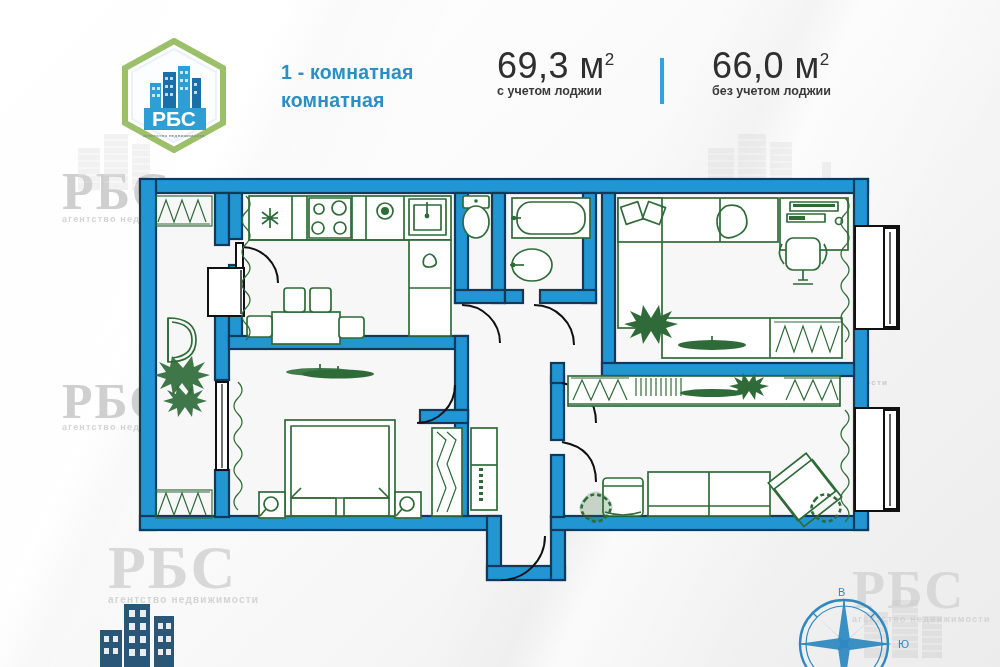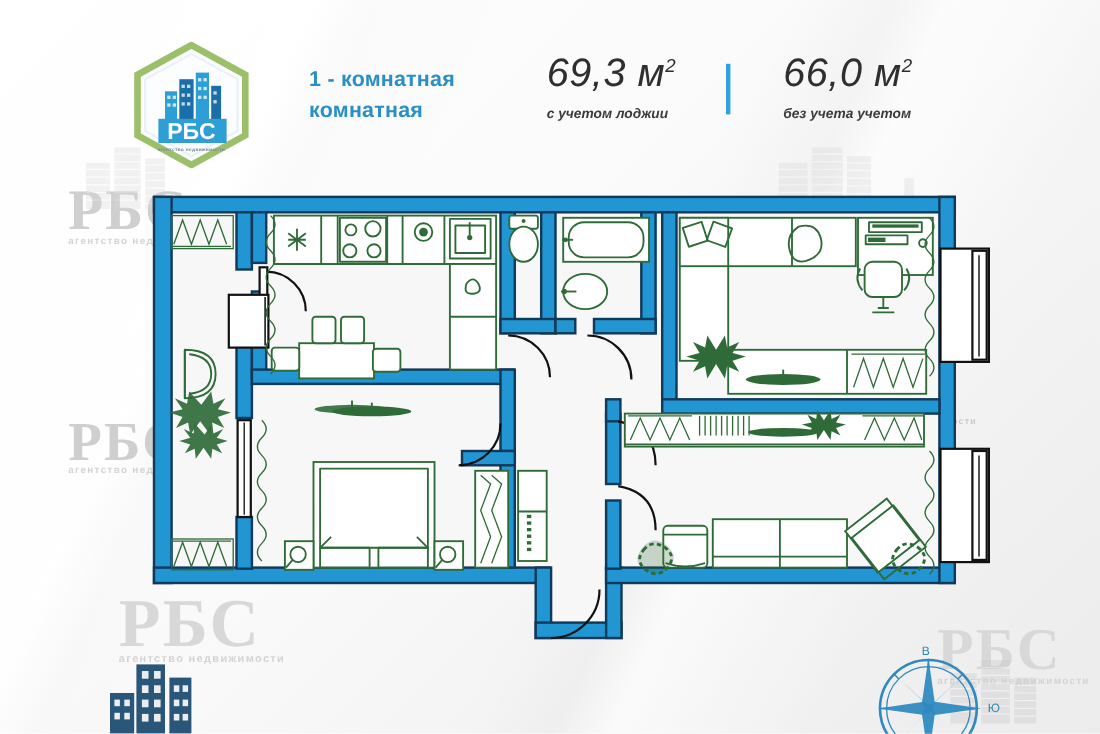--- a/index.html
+++ b/index.html
@@ -24,30 +24,30 @@
 
   
   .header{position:absolute;left:0;top:0;width:1000px;height:165px;}
   .logo-wrap{position:absolute;left:118px;top:38px;width:112px;height:115px;}
   .hex{position:absolute;left:0;top:0;width:112px;height:115px;}
   .title{
     position:absolute;left:281px;top:58px;width:200px;
     font-size:19.5px;font-weight:bold;line-height:1.45;
     color:#2a8fc4;letter-spacing:.2px;
   }
-  .area-block{position:absolute;top:48px;font-style:italic;}
+  .area-block{position:absolute;top:48px;}
   .area-a{left:497px;}
   .area-b{left:712px;}
   .area-num{
     font-size:36px;color:#2f2f2f;font-weight:normal;
     line-height:1;white-space:nowrap;letter-spacing:.5px;
   }
   .area-num sup{font-size:17px;vertical-align:super;line-height:0;}
   .area-cap{
-    margin-top:12px;font-size:12.5px;color:#3a3a3a;font-weight:bold;white-space:nowrap;
+    margin-top:0;font-size:12.5px;color:#3a3a3a;font-weight:bold;white-space:nowrap;
   }
   .divider{
     position:absolute;left:660px;top:58px;width:4px;height:46px;background:#2fa3e0;
   }
 
   
   .wm-bld-top{position:absolute;left:700px;top:132px;opacity:.30;}
   .wm-bld-hdrleft{position:absolute;left:72px;top:130px;opacity:.30;}
 
   
@@ -261,21 +261,21 @@
       <div class="area-cap">с учетом лоджии</div>
     </div>
 
     <div class="divider"></div>
 
     <div class="area-block area-b">
       <div class="area-num">
         <span>66,0</span>
         <span>м</span><sup>2</sup>
       </div>
-      <div class="area-cap">без учета учетом</div>
+      <div class="area-cap">без учетом лоджии</div>
     </div>
   </div>
 
   <svg class="plan" viewBox="0 0 1000 667">
     <defs>
       <style>
         .w   { fill:#2196d3; stroke:#10395a; stroke-width:2.2; }
         .fl  { fill:#f7f7f7; stroke:none; }
         .fur { fill:none; stroke:#2f6b38; stroke-width:1.7; stroke-linejoin:round; }
         .furf{ fill:#ffffff; stroke:#2f6b38; stroke-width:1.7; }

